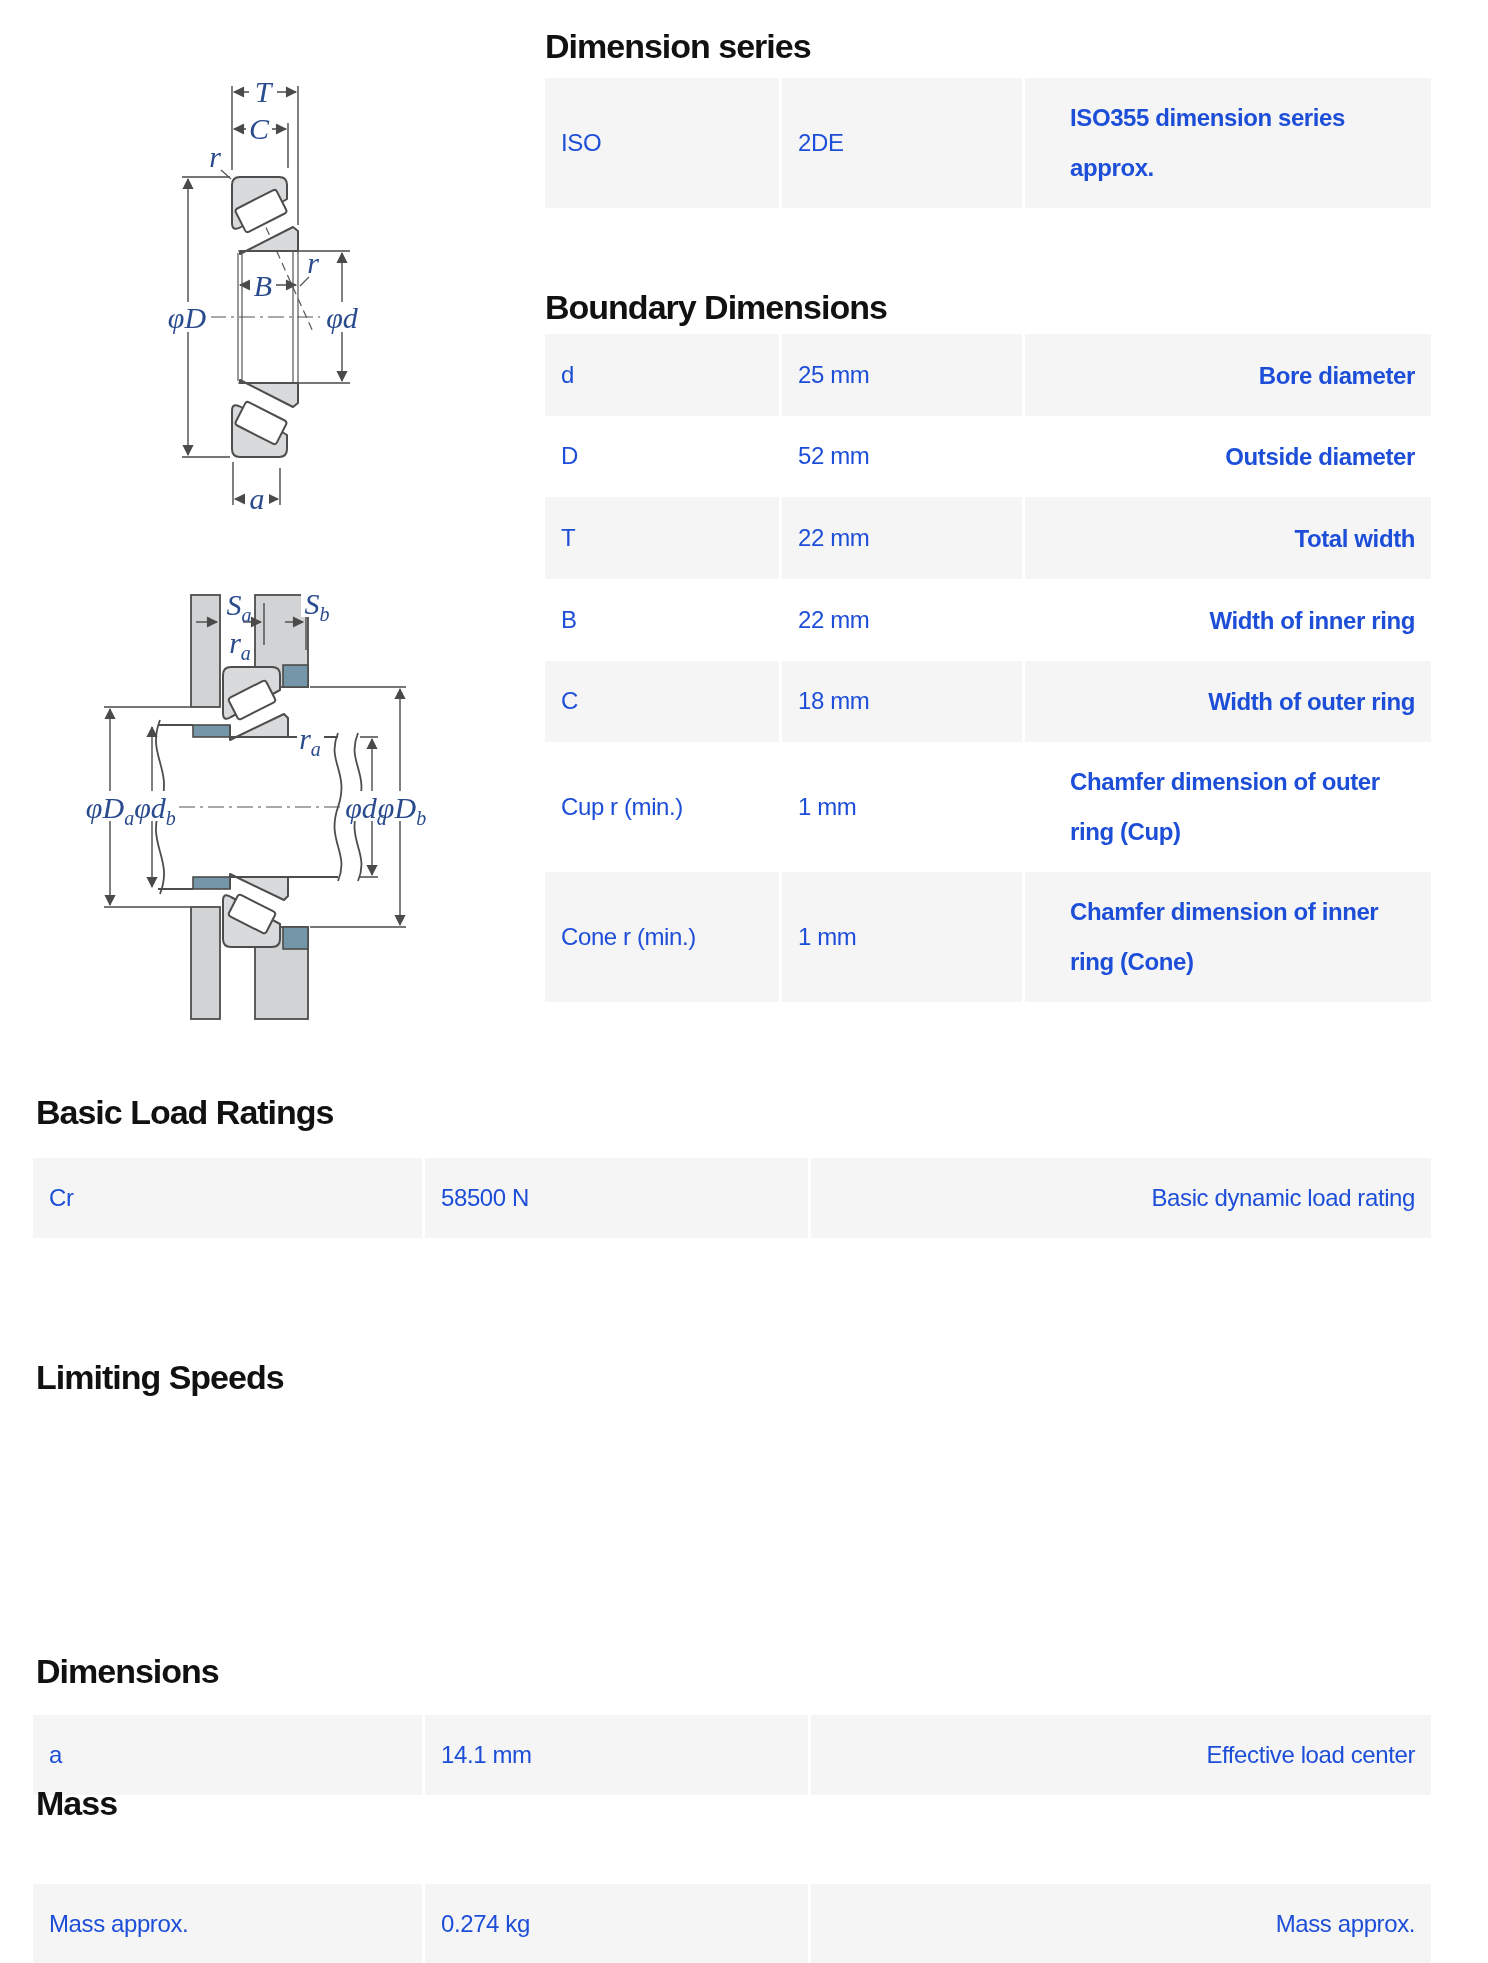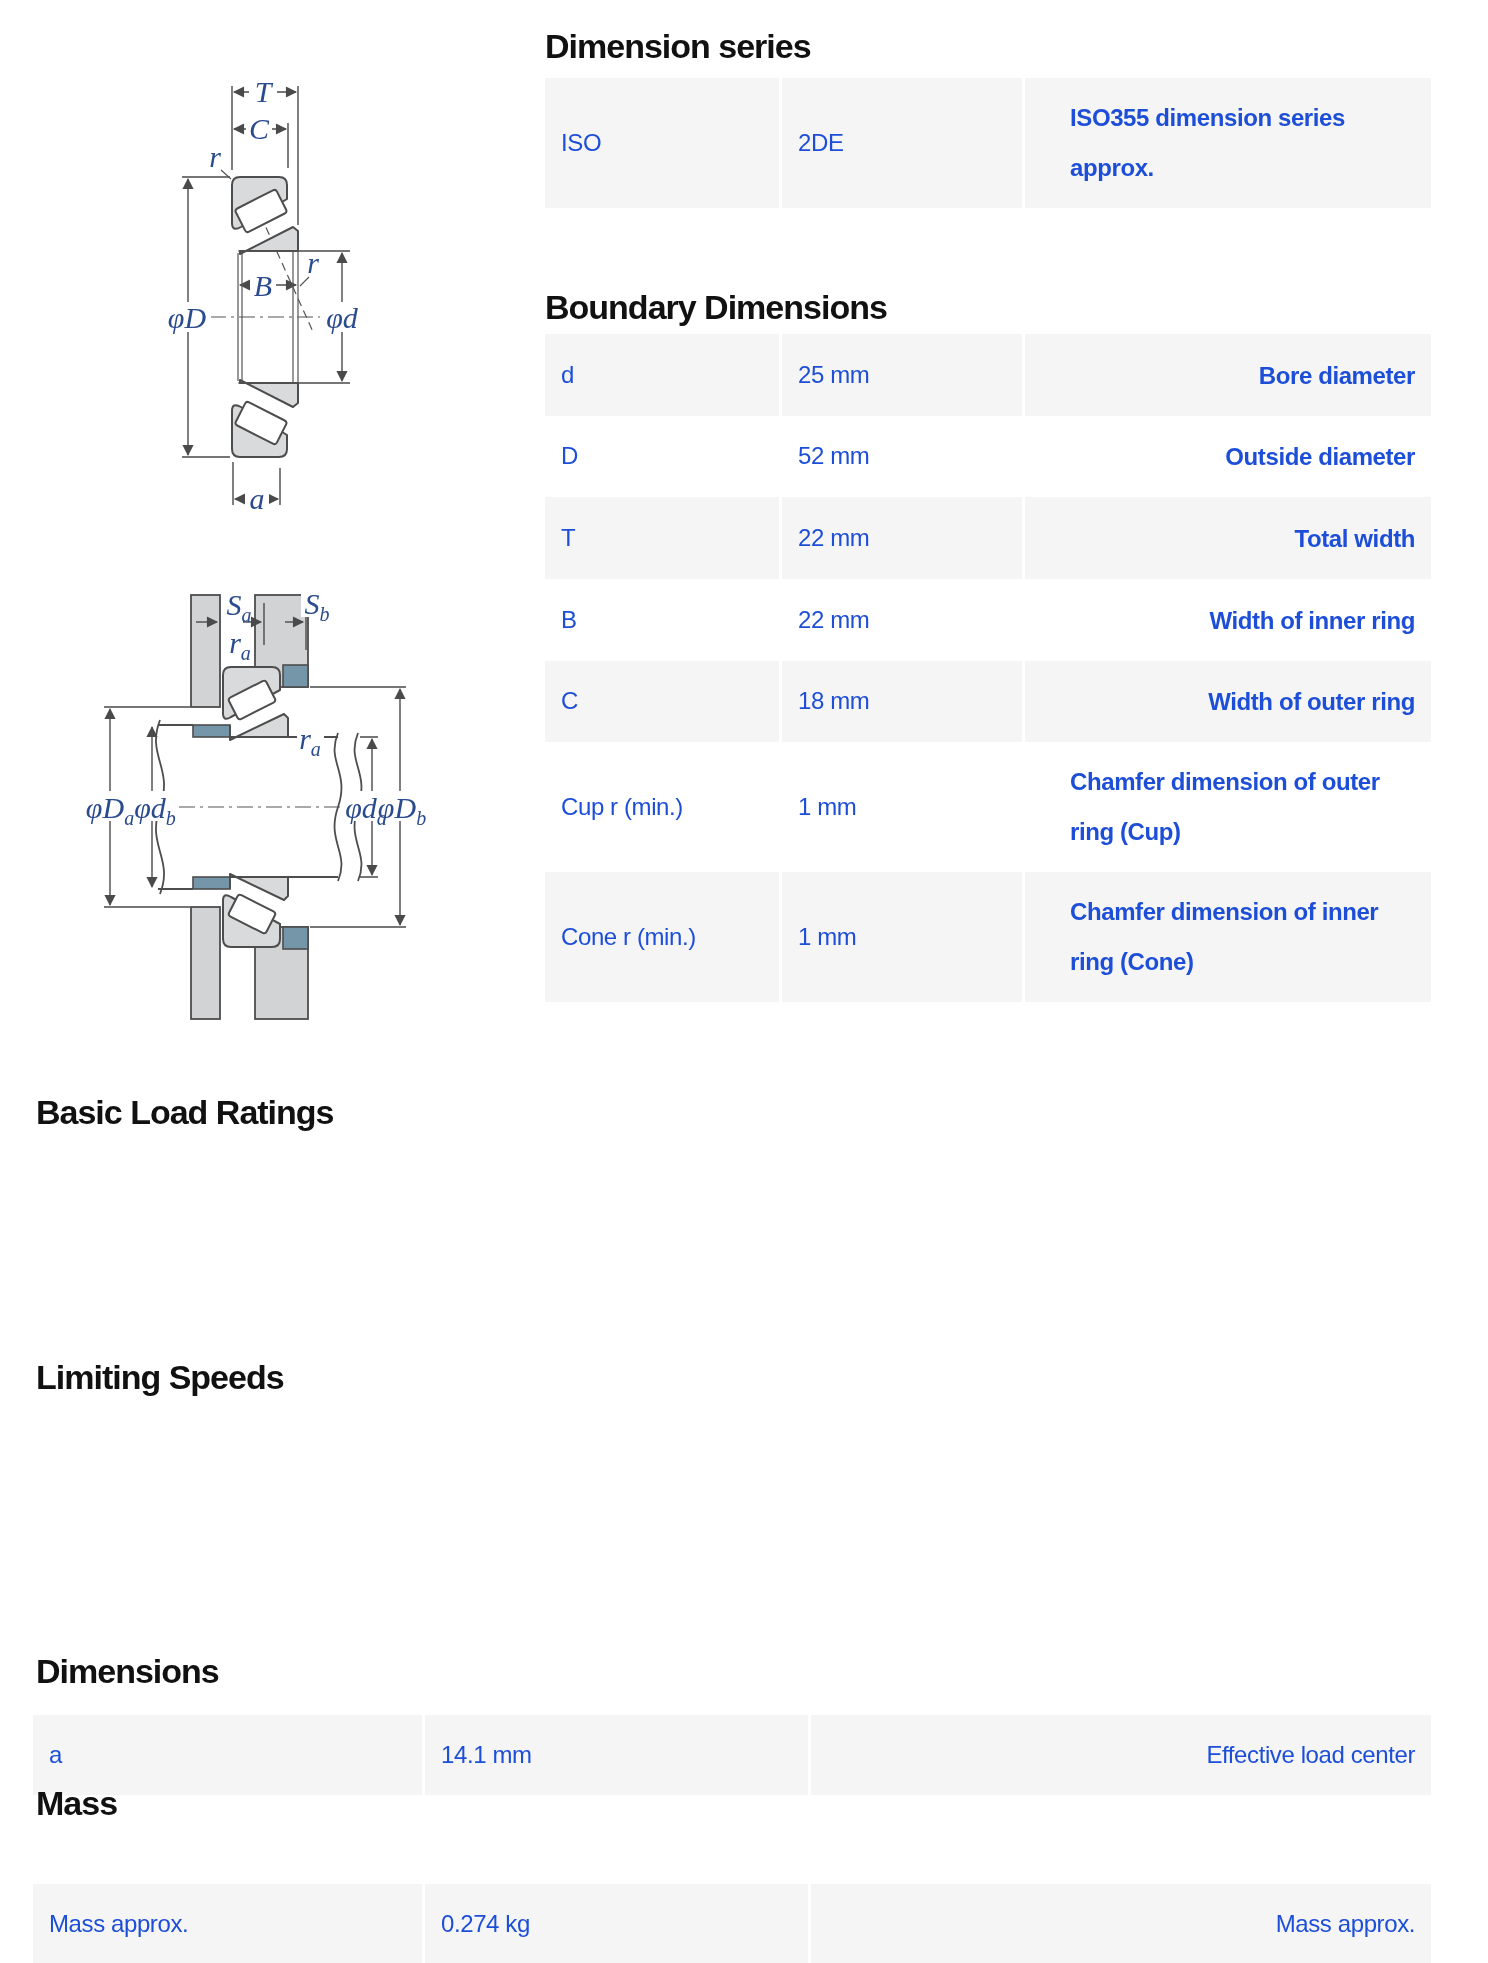--- a/index.html
+++ b/index.html
@@ -232,20 +232,25 @@
     <td class="c1">Cone r (min.)</td>
     <td class="c2">1 mm</td>
     <td class="c3"><span class="dwrap">Chamfer dimension of inner ring (Cone)</span></td>
   </tr>
 </tbody>
   </table>
 
 <div id="title-basic" class="sec-title">Basic Load Ratings</div>
 <table id="t-basic" class="spec t-wide">
   <tbody>
+      <tr>
+    <td class="c1">Cr</td>
+    <td class="c2">58500 N</td>
+    <td class="c3">Basic dynamic load rating</td>
+  </tr>
 </tbody>
   </table>
 
 <div id="title-limit" class="sec-title">Limiting Speeds</div>
 <table id="t-limit" class="spec t-wide">
   <tbody>
 </tbody>
   </table>
 
 <div id="title-dims" class="sec-title">Dimensions</div>

